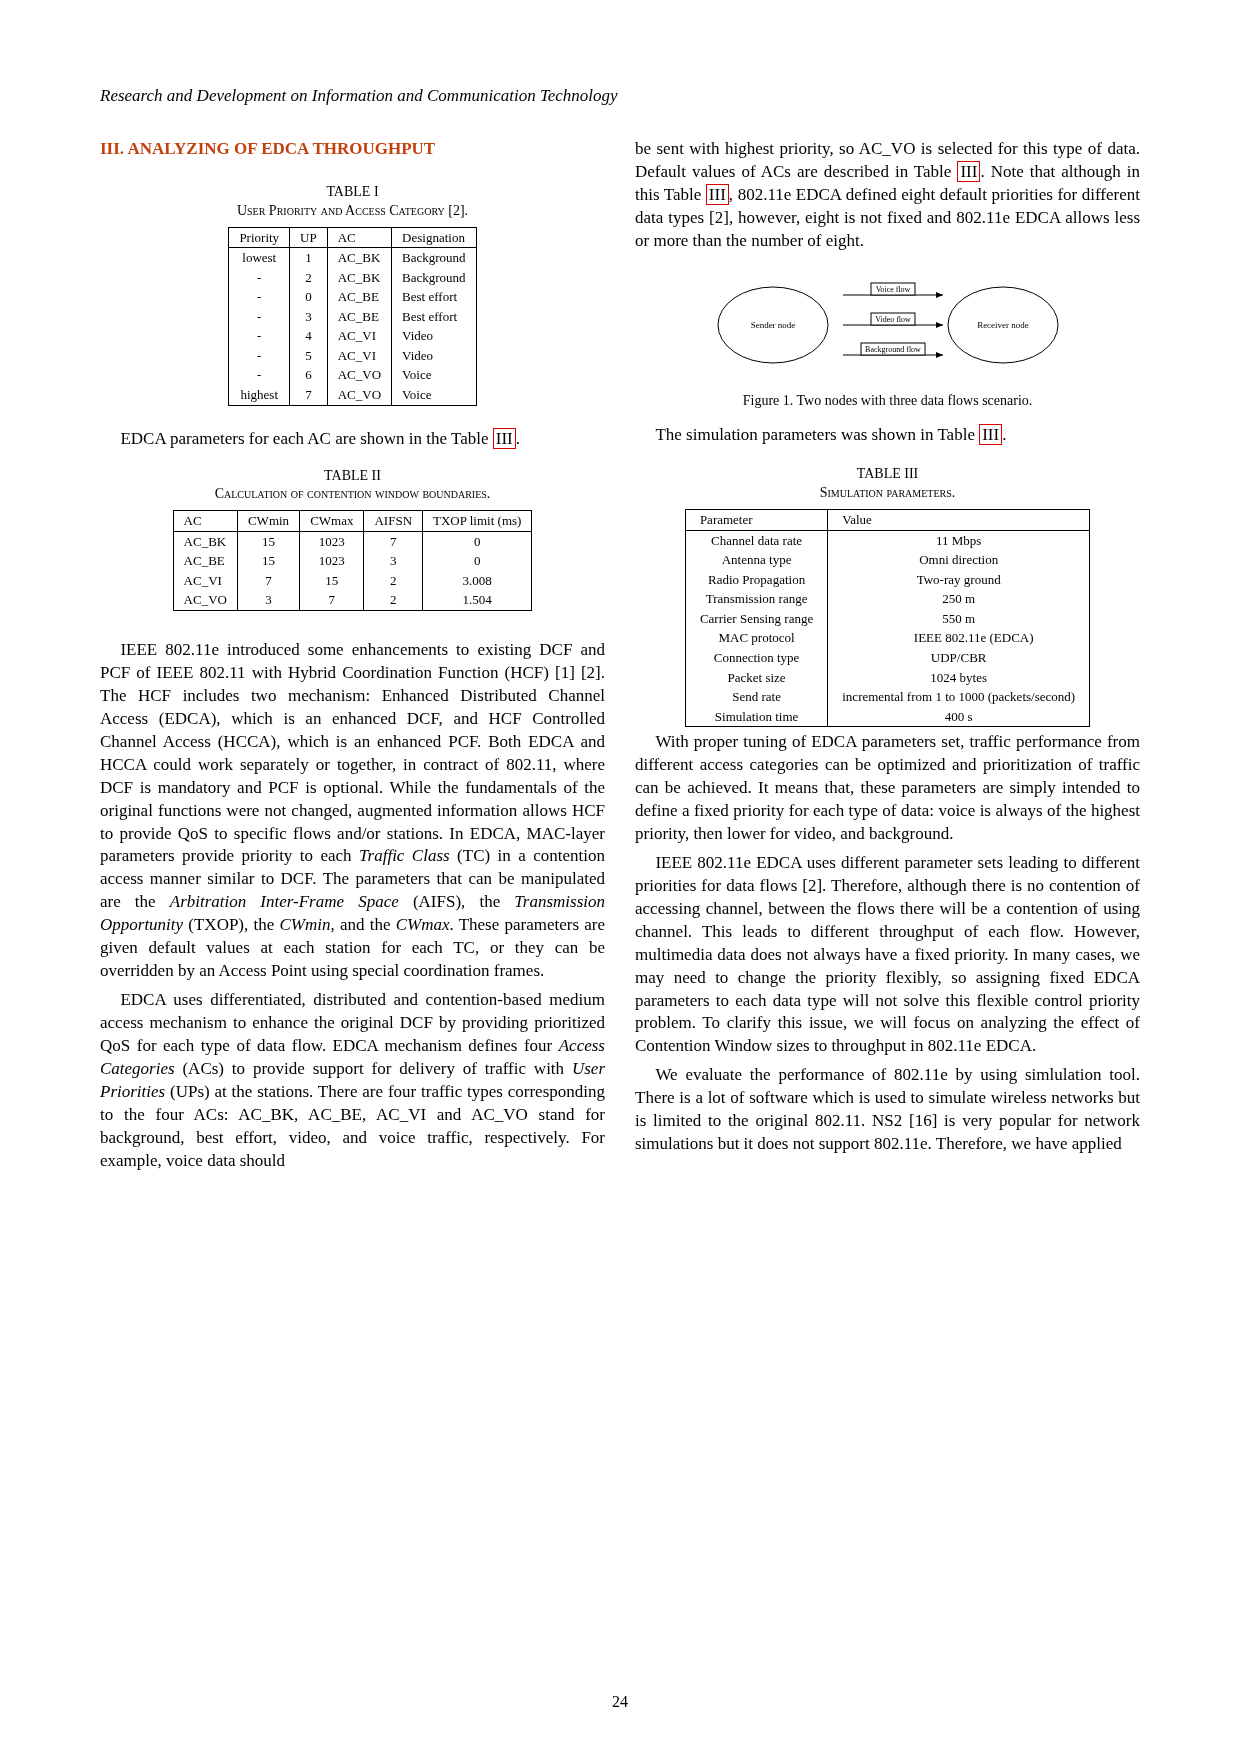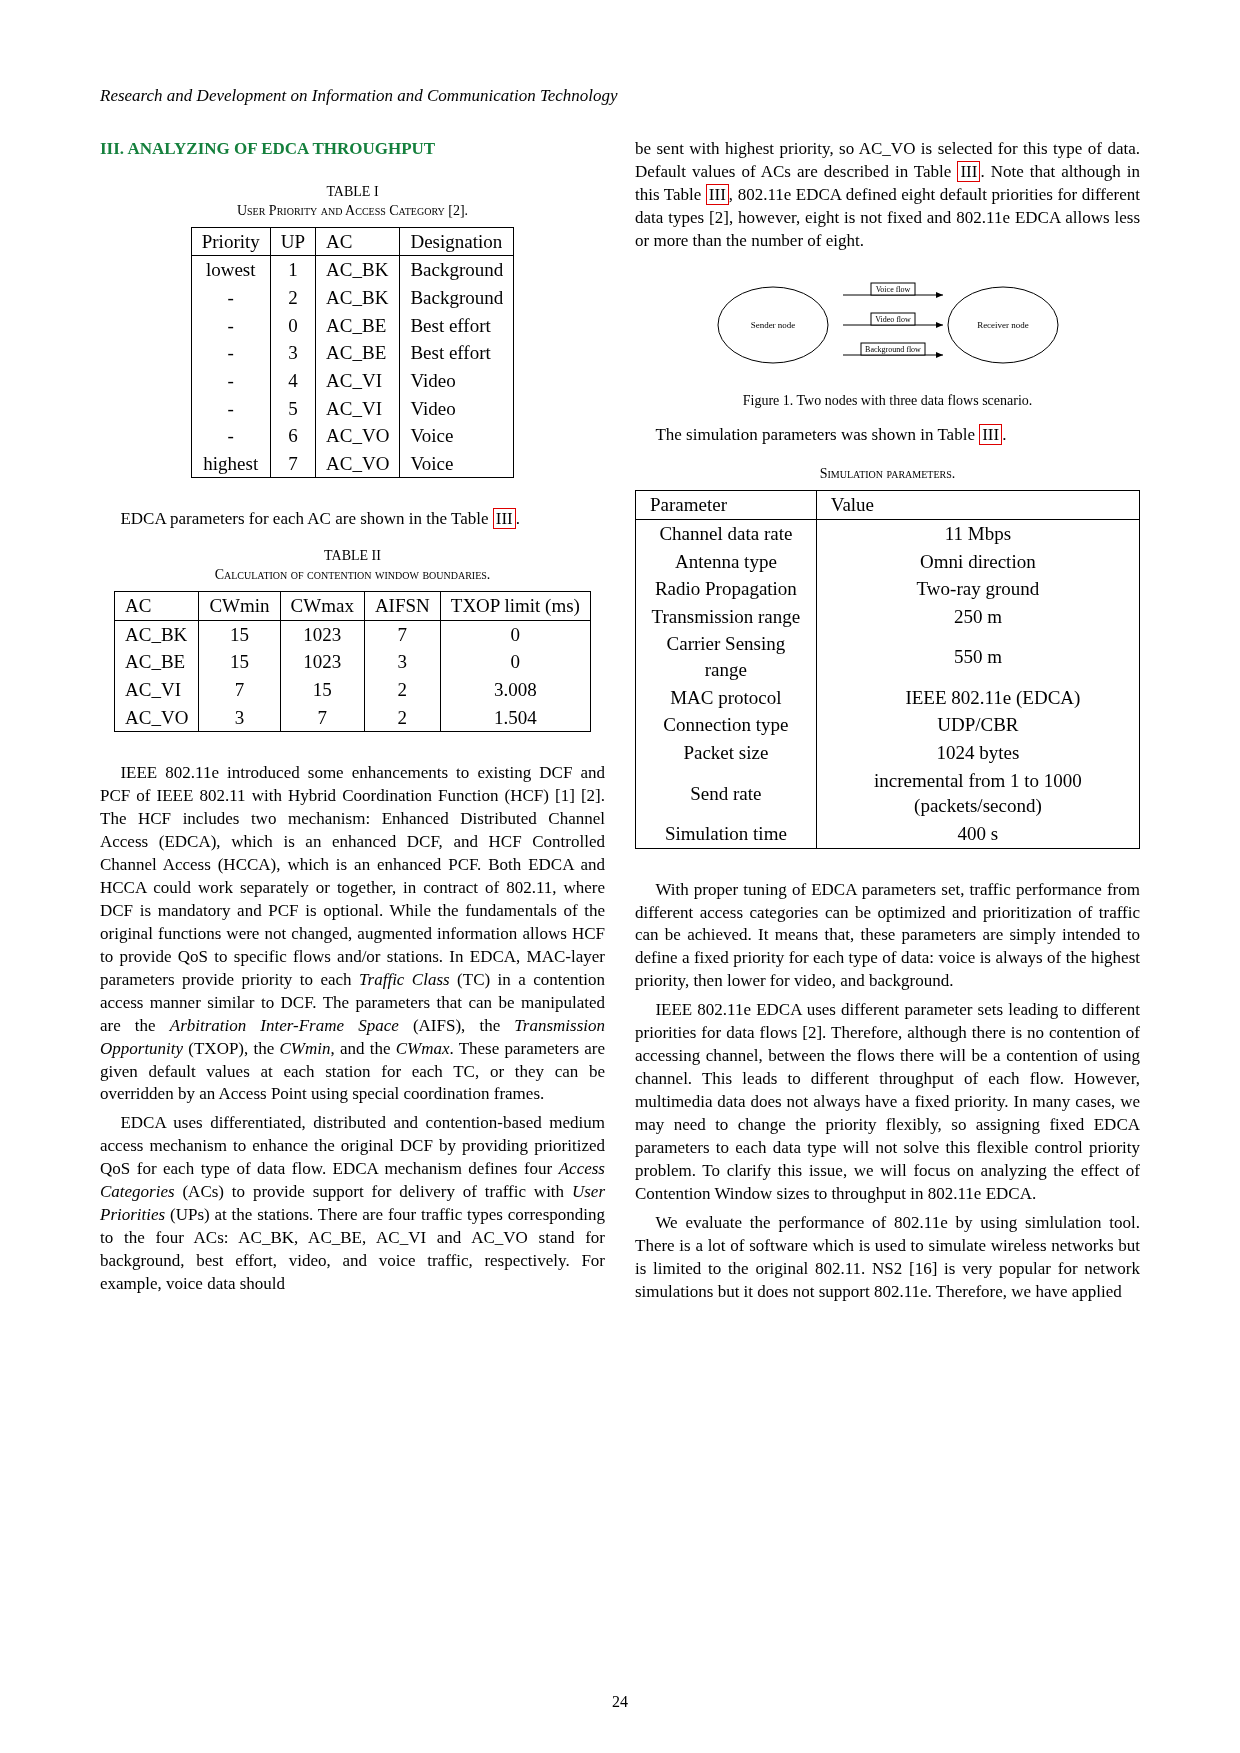--- a/index.html
+++ b/index.html
@@ -24,40 +24,40 @@
   }
   .columns {
     display: flex;
     gap: 30px;
   }
   .col {
     flex: 1;
     min-width: 0;
   }
   h3.section-title {
-    color: #15803d;
+    color: #c2410c;
     font-weight: bold;
     font-size: 17px;
     margin: 0 0 22px 0;
   }
   .tbl-caption {
     text-align: center;
     font-size: 14px;
     margin-bottom: 6px;
   }
   .tbl-caption .tbl-label{
     display:block;
   }
   .small-caps {
     font-variant: small-caps;
   }
   table {
     border-collapse: collapse;
-    margin: 0 auto 30px auto;
-    font-size: 19px;
+    margin: 0 auto 4px auto;
+    font-size: 13px;
   }
   table td, table th {
     padding: 1px 10px;
     text-align: left;
     font-weight: normal;
   }
   table thead th {
     border-top: 1px solid #000;
     border-bottom: 1px solid #000;
   }
@@ -273,20 +273,21 @@
           <text x="190" y="87" text-anchor="middle" font-size="8">Background flow</text>
         </svg>
         <div class="fig-caption">Figure 1.  Two nodes with three data flows scenario.</div>
       </div>
 
       <p>
         <span>The simulation parameters was shown in Table </span><a class="link boxlink">III</a><span>.</span>
       </p>
 
       <div class="tbl-caption" style="margin-top:18px">
+        <span class="tbl-label">TABLE III</span>
         <span class="small-caps">Simulation parameters.</span>
       </div>
 
       <table class="table3" id="table3">
           <thead>
             <tr>
               <th class="vsep" style="border-left: 1px solid rgb(0, 0, 0);">Parameter</th>
               <th class="vsep vsepR" style="border-left: 1px solid rgb(0, 0, 0); border-right: 1px solid rgb(0, 0, 0);">Value</th>
             </tr>
           </thead>

